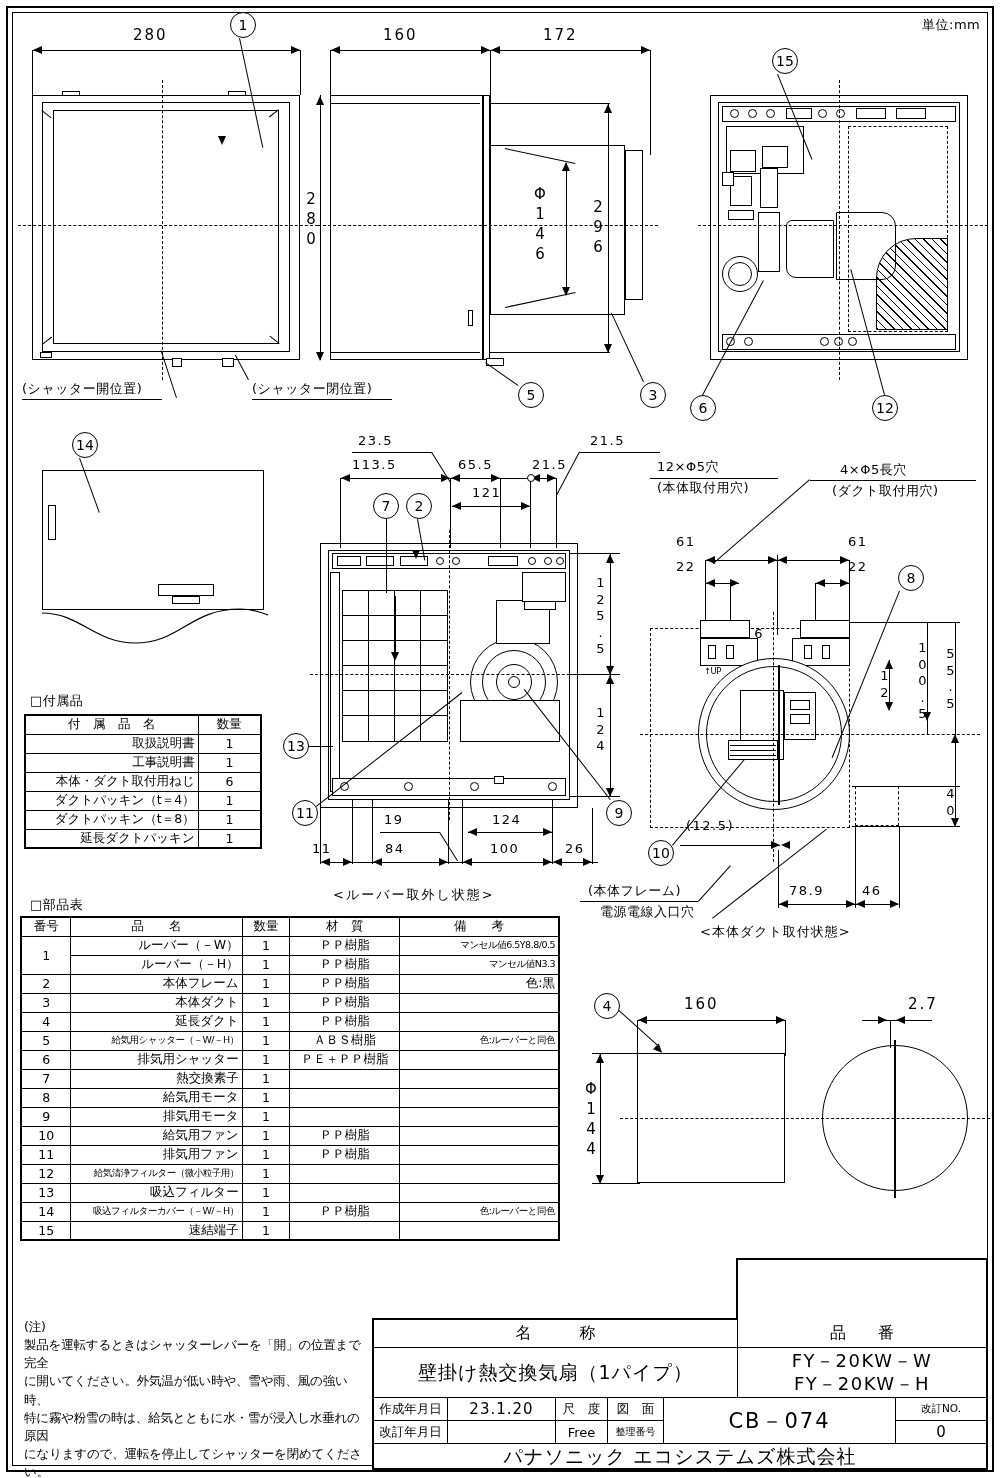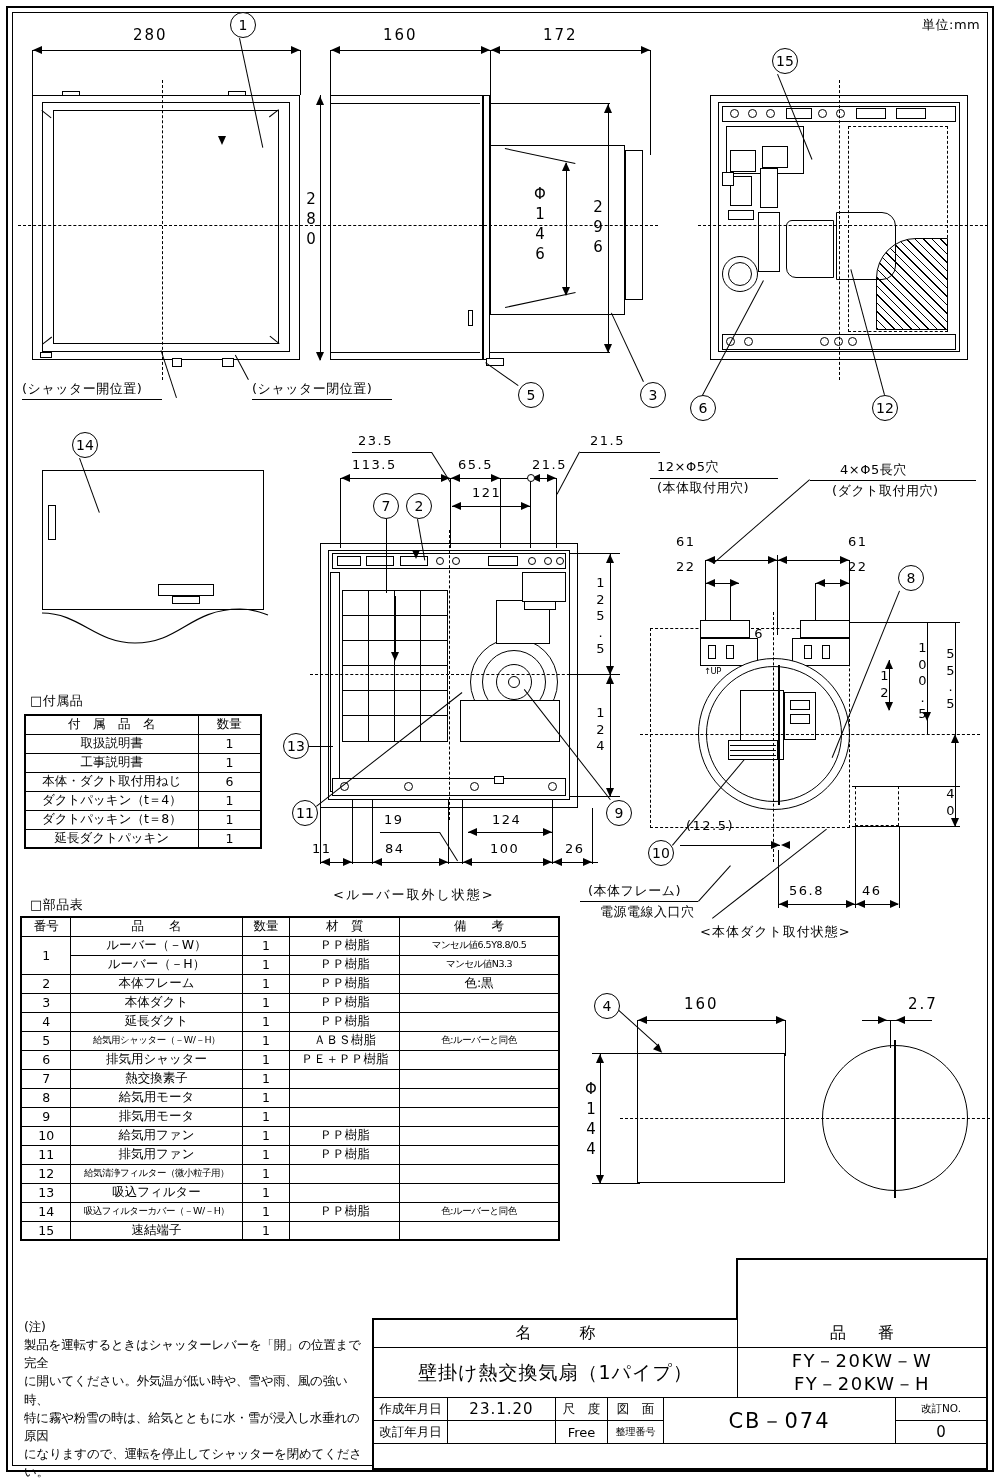--- a/index.html
+++ b/index.html
@@ -39,21 +39,21 @@
   .arw-l { border-top:4px solid transparent;border-bottom:4px solid transparent;border-right:9px solid #000; }
   .arw-r { border-top:4px solid transparent;border-bottom:4px solid transparent;border-left:9px solid #000; }
   .arw-u { border-left:4px solid transparent;border-right:4px solid transparent;border-bottom:9px solid #000; }
   .arw-d { border-left:4px solid transparent;border-right:4px solid transparent;border-top:9px solid #000; }
 
   
   table { border-collapse:collapse; position:absolute; background:#fff; }
   table td, table th { border:1px solid #000; font-size:12.5px; padding:0 3px; height:19px; font-weight:normal; }
   table.outerthick { border:2px solid #000; }
   .ctr { text-align:center; }
-  .lft { text-align:center; }
+  .lft { text-align:right; }
   .tiny { font-size:9.5px; letter-spacing:-0.5px; }
   .xtiny { font-size:8.5px; letter-spacing:-0.5px; }
 
   
   #titleblock { position:absolute; left:372px; top:1318px; width:616px; height:152px; border:2px solid #000; background:#fff; }
   #titleblock .cell { position:absolute; border-right:1px solid #000; border-bottom:1px solid #000; display:flex;align-items:center;justify-content:center; }
 
   .fig { position:absolute; }
   .hatch {
     background-image:repeating-linear-gradient(45deg,#000 0 1px,transparent 1px 6px);
@@ -454,21 +454,21 @@
     <div class="arw arw-l" style="left:781px; top:841px;"></div>
 
     <div class="h" style="left:778px; top:904px; width:120px;"></div>
     <div class="v thin" style="left:778px; top:850px; height:58px;"></div>
     <div class="v thin" style="left:855px; top:826px; height:82px;"></div>
     <div class="v thin" style="left:899px; top:826px; height:82px;"></div>
     <div class="arw arw-l" style="left:779px; top:900px;"></div>
     <div class="arw arw-r" style="left:846px; top:900px;"></div>
     <div class="arw arw-l" style="left:856px; top:900px;"></div>
     <div class="arw arw-r" style="left:890px; top:900px;"></div>
-    <div class="t dim-sm" style="left:789px; top:884px;">56.8</div>
+    <div class="t dim-sm" style="left:789px; top:884px;">78.9</div>
     <div class="t dim-sm" style="left:862px; top:884px;">46</div>
 
     <div class="balloon" style="left:898px; top:565px;">8</div>
     <div class="lead" style="left:900px; top:591px; width:180px; transform:rotate(112deg);"></div>
     <div class="balloon" style="left:648px; top:840px;">10</div>
     <div class="lead" style="left:672px; top:845px; width:112px; transform:rotate(-50deg);"></div>
 
     <div class="t jp" style="left:588px; top:884px;">(本体フレーム)</div>
     <div class="h" style="left:580px; top:901px; width:118px;"></div>
     <div class="lead" style="left:698px; top:901px; width:48px; transform:rotate(-48deg);"></div>
@@ -697,16 +697,17 @@
     <div class="cell" style="left:234px; top:78px; width:56px; height:23px; font-size:12.5px;">図　面</div>
     <div class="cell" style="left:0; top:101px; width:74px; height:23px; font-size:12.5px;">改訂年月日</div>
     <div class="cell" style="left:74px; top:101px; width:108px; height:23px; font-size:14px;"></div>
     <div class="cell" style="left:182px; top:101px; width:52px; height:23px; font-size:13px;">Free</div>
     <div class="cell" style="left:234px; top:101px; width:56px; height:23px; font-size:10px;">整理番号</div>
 
     <div class="cell" style="left:290px; top:78px; width:232px; height:46px; font-size:21px; letter-spacing:2px;">CB－074</div>
     <div class="cell" style="left:522px; top:78px; width:90px; height:23px; font-size:10.5px; border-right:none;">改訂NO.</div>
     <div class="cell" style="left:522px; top:101px; width:90px; height:23px; font-size:15px; border-right:none;">0</div>
 
+    <div class="cell" style="left:0; top:124px; width:612px; height:26px; border-right:none; border-bottom:none; font-size:19px; letter-spacing:1px;">パナソニック エコシステムズ株式会社</div>
   </div>
 
   <div class="box" style="left:736px; top:1258px; width:252px; height:62px; border-width:2px; border-bottom:none;"></div>
 </div>
 
 </body></html>

